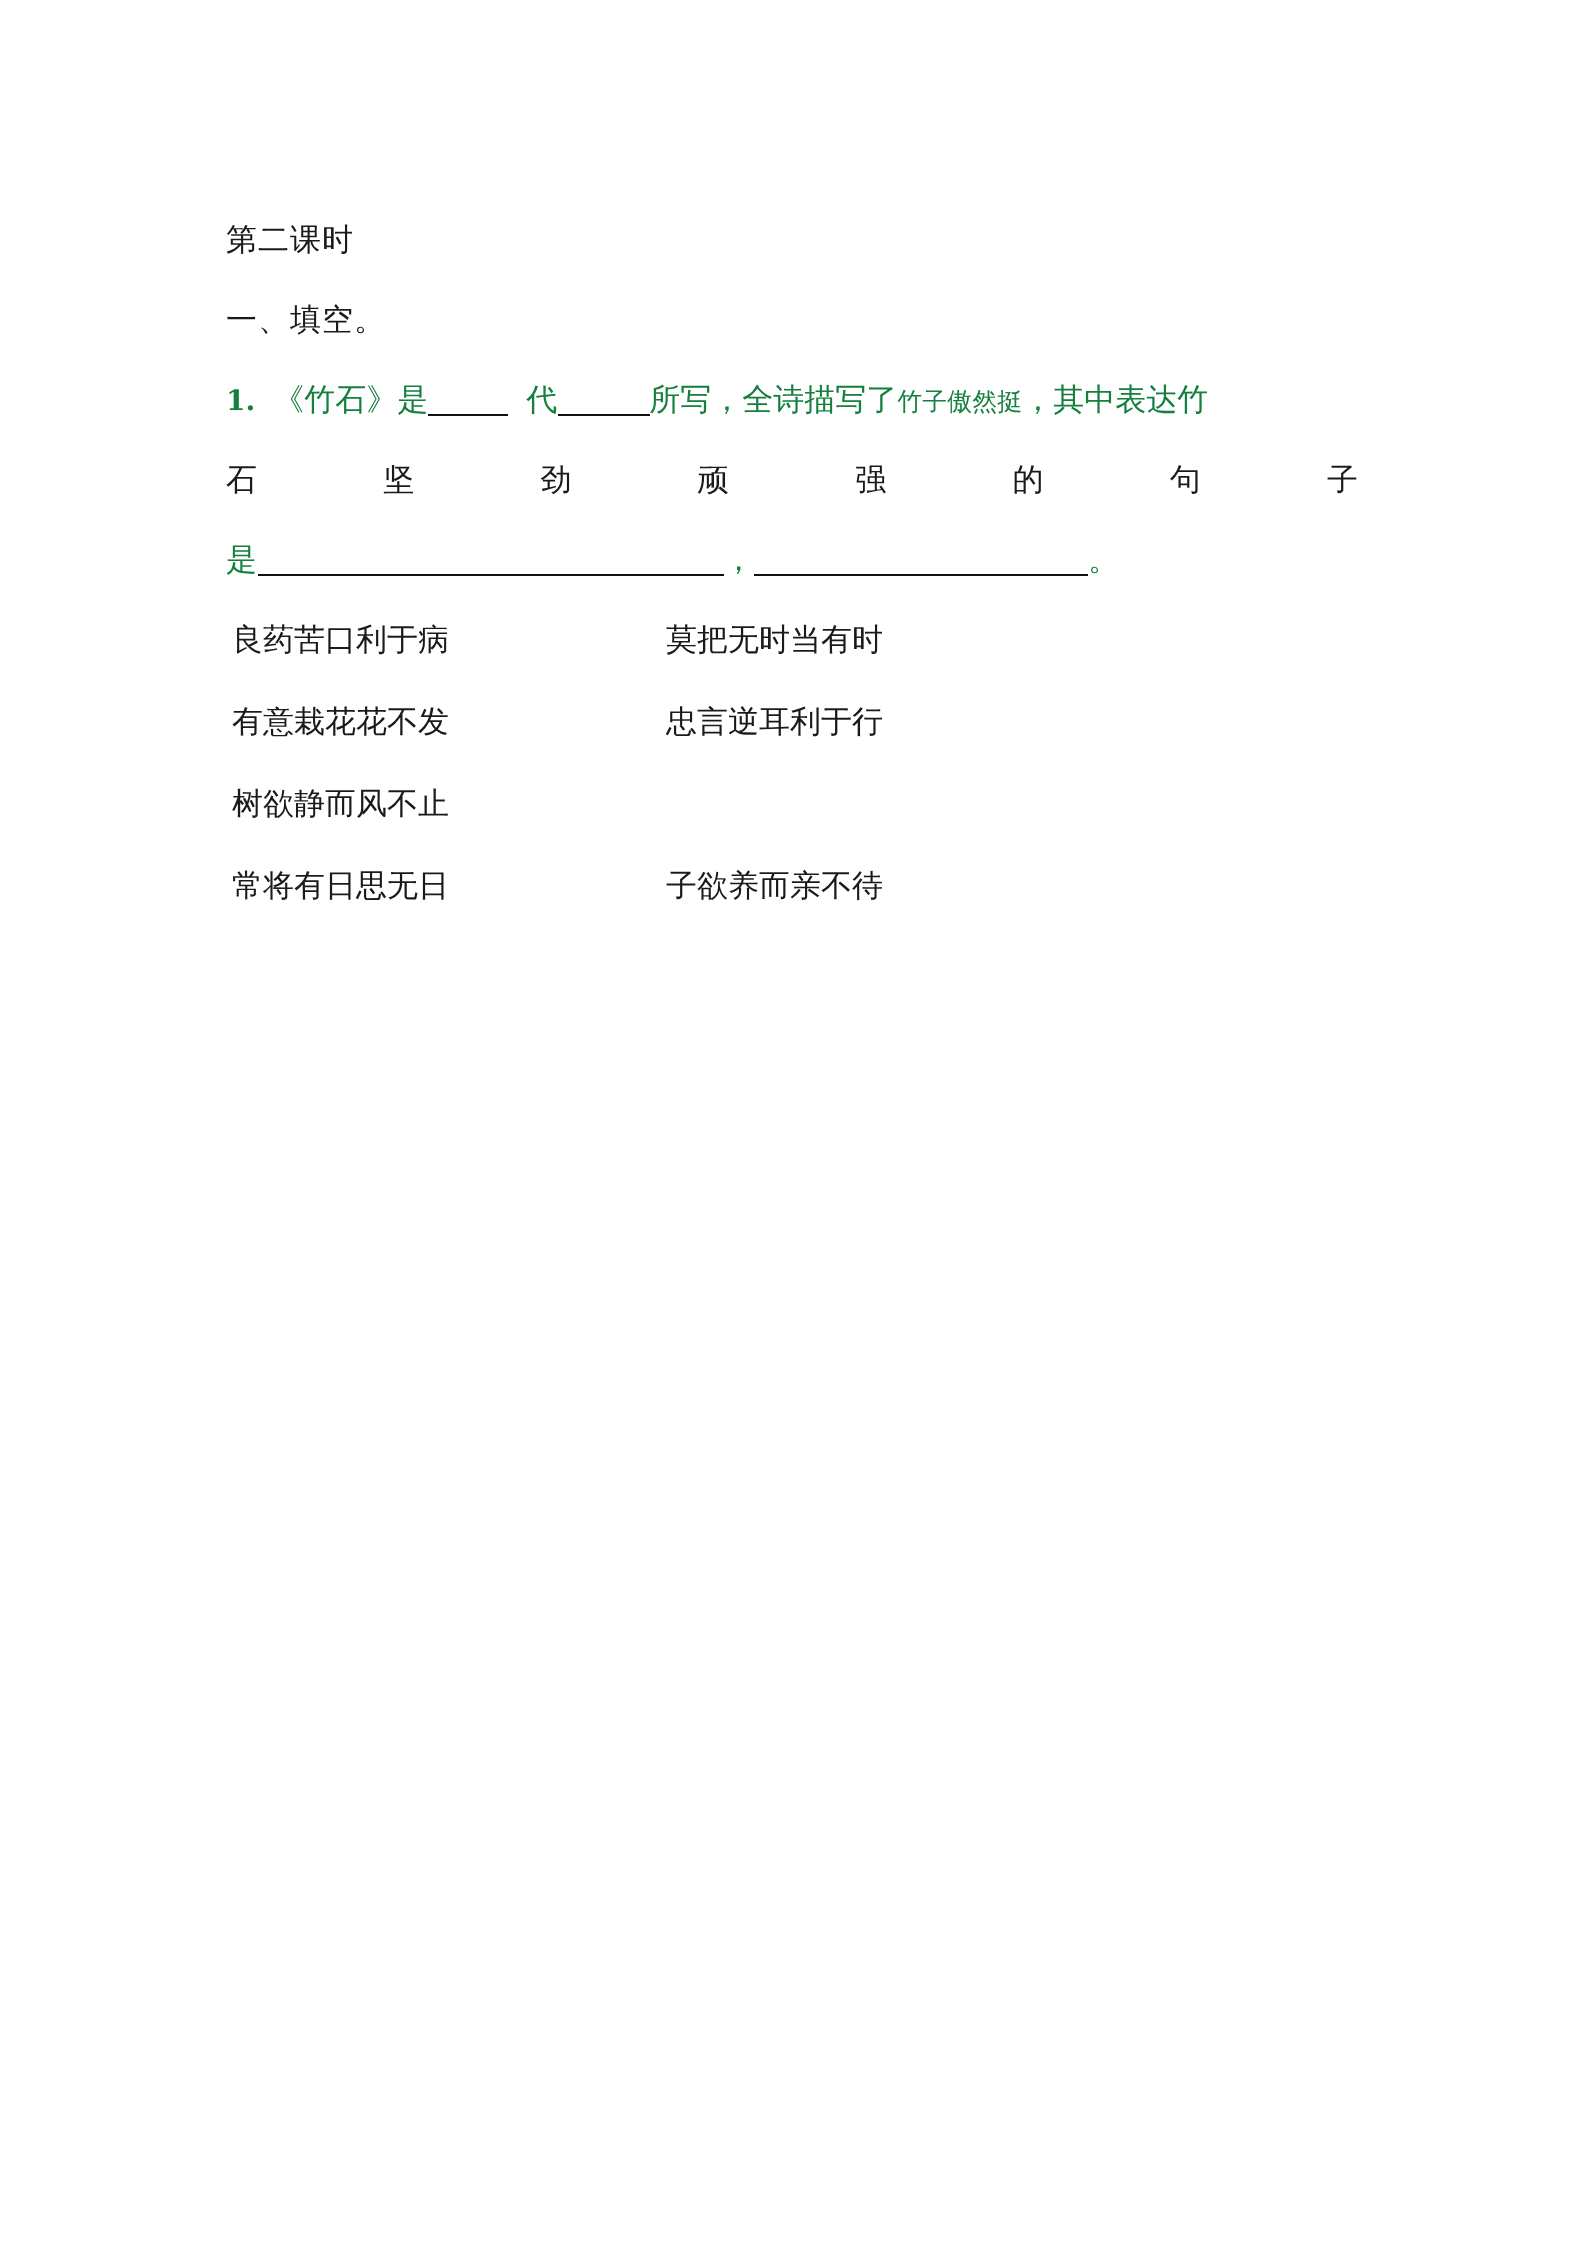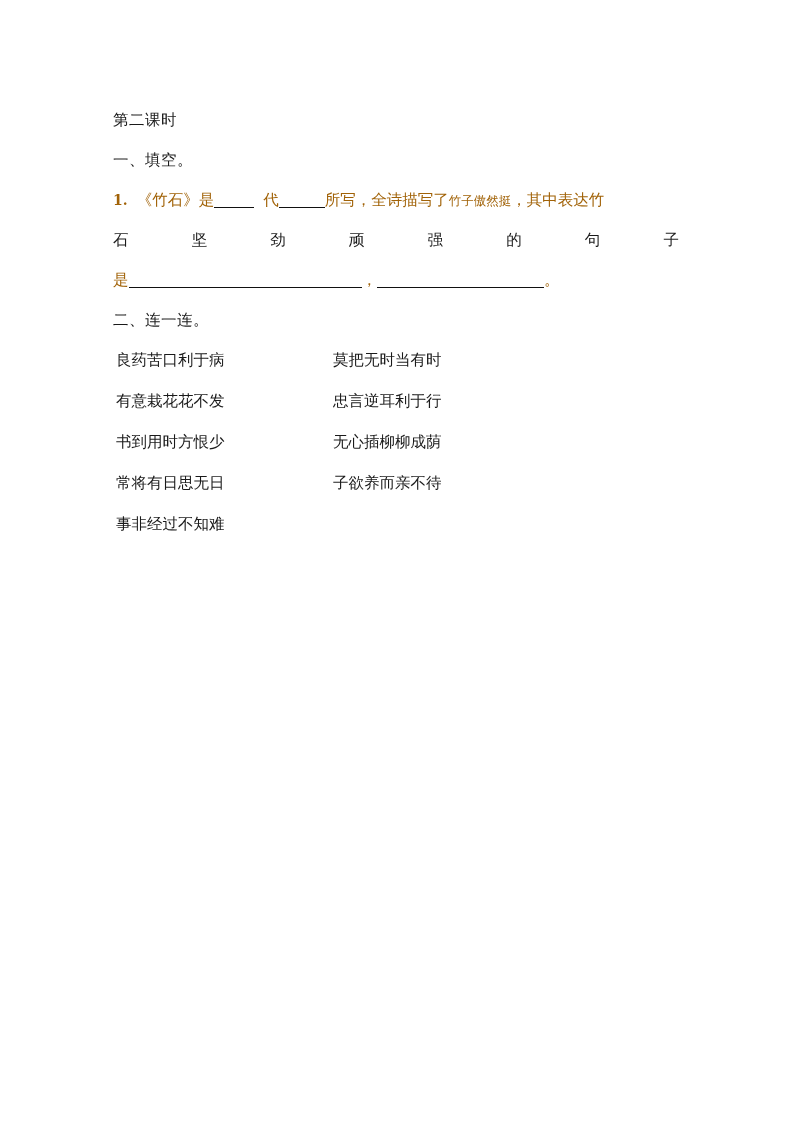--- a/index.html
+++ b/index.html
@@ -31,21 +31,21 @@
     top: 100px;
     width: 570px;
   }
 
   
   .line {
     font-size: 15.5px;
     line-height: 40px;
     height: 40px;
     white-space: nowrap;
-    color: #a16207;
+    color: #15803d;
   }
 
   .heading-line {
     font-size: 15.5px;
     line-height: 40px;
     height: 40px;
     white-space: nowrap;
     letter-spacing: 0.5px;
   }
 
@@ -143,44 +143,41 @@
       <span>句</span>
       <span>子</span>
     </div>
 
     <div class="line">
       <span>是</span><span class="blank blank-xl"></span><span class="punct">，</span><span class="blank blank-lg"></span><span class="punct">。</span>
     </div>
 
 
 
-    <div class="heading-line">二、连一连。</div>
 
     <div class="match-block">
 
       <div class="match-row">
         <span class="match-left">良药苦口利于病</span>
         <span class="match-right">莫把无时当有时</span>
       </div>
 
       <div class="match-row">
         <span class="match-left">有意栽花花不发</span>
         <span class="match-right">忠言逆耳利于行</span>
       </div>
 
       <div class="match-row">
-        <span class="match-left">书到用时方恨少</span>
-        <span class="match-right">无心插柳柳成荫</span>
+        <span class="match-left">树欲静而风不止</span>
       </div>
 
       <div class="match-row">
         <span class="match-left">常将有日思无日</span>
         <span class="match-right">子欲养而亲不待</span>
       </div>
 
       <div class="match-row">
-        <span class="match-right">事非经过不知难</span>
       </div>
 
     </div>
 
   </div>
 </div>
 
 </body></html>

